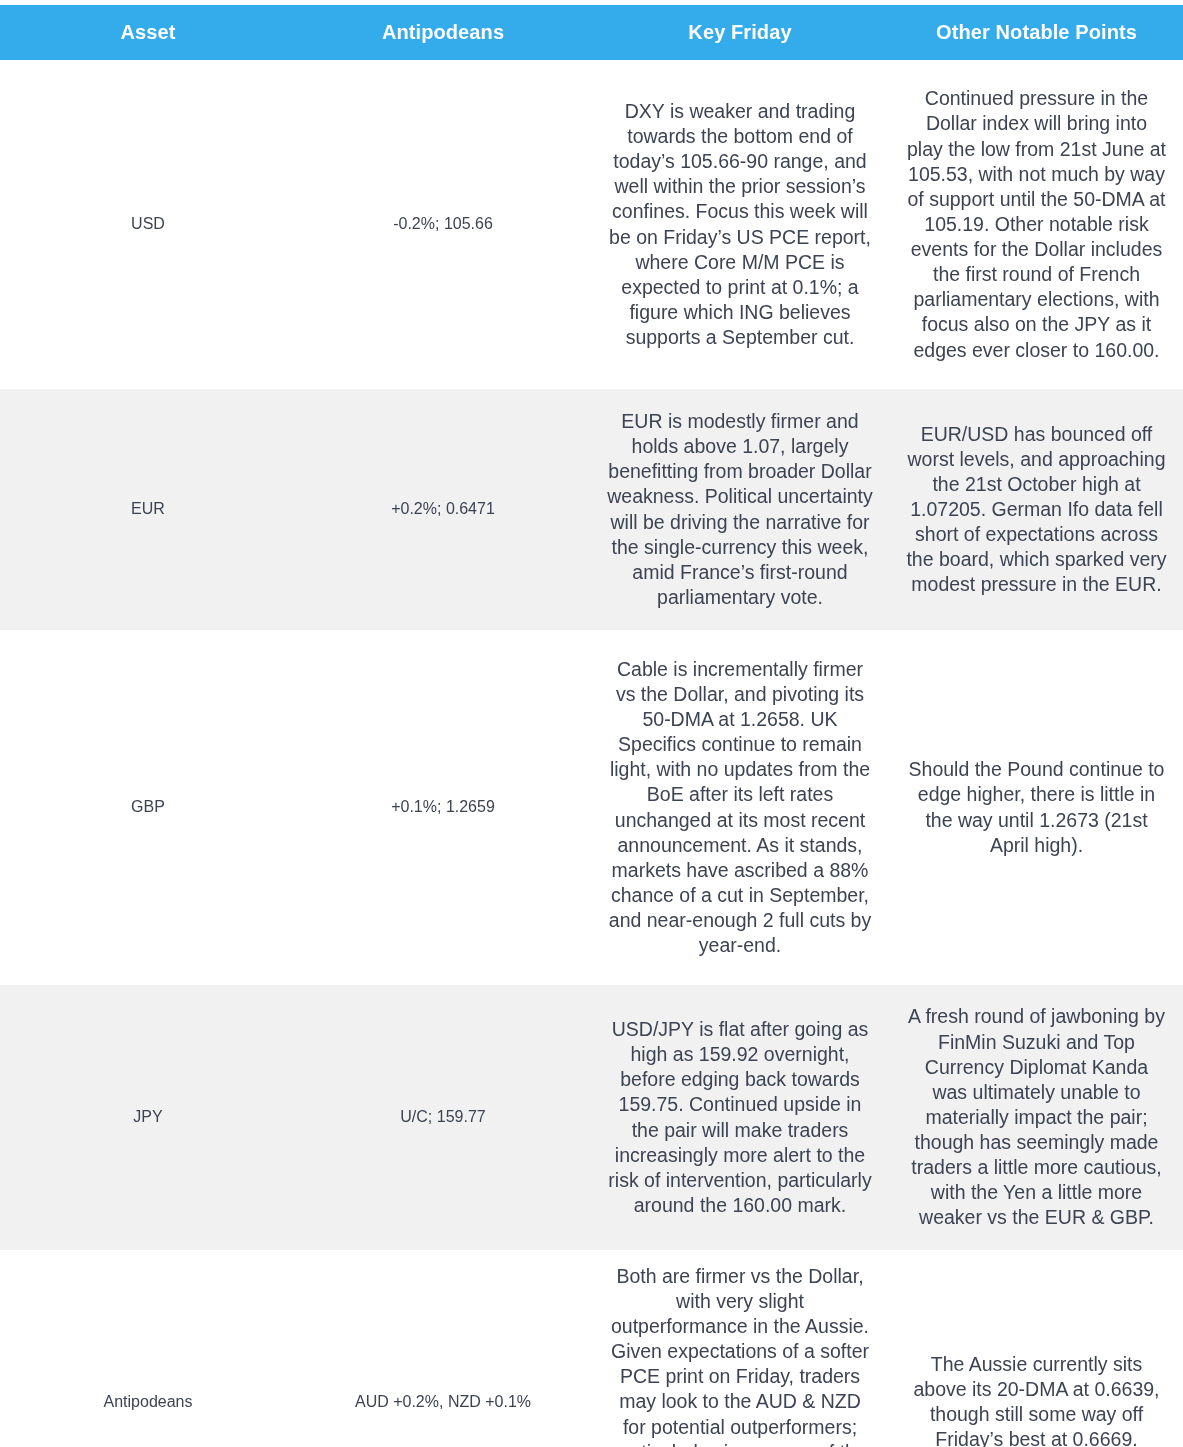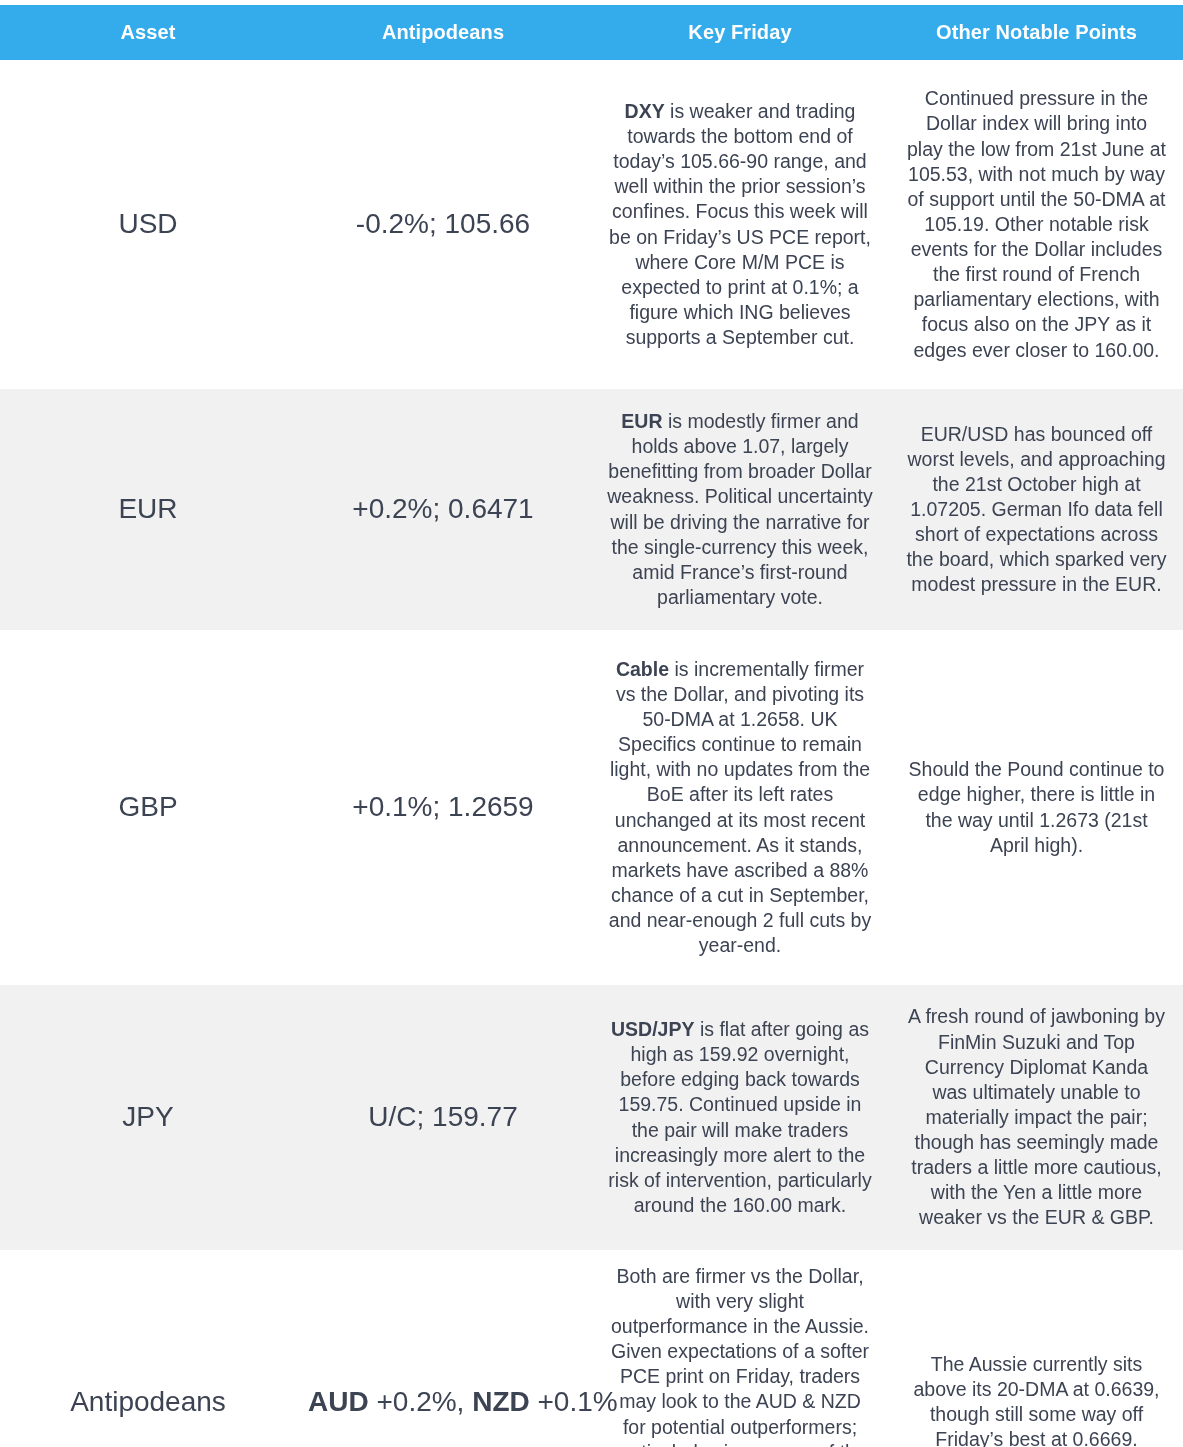--- a/index.html
+++ b/index.html
@@ -51,28 +51,28 @@
     text-align: center;
     padding: 10px 12px;
     font-size: 19.5px;
     line-height: 1.29;
     color: #3c4352;
   }
   tbody tr.row-white td { background: #ffffff; }
   tbody tr.row-gray  td { background: #f1f1f1; }
 
   td.cell-asset, td.cell-perf {
-    font-size: 28px;
+    font-size: 16px;
     white-space: nowrap;
   }
   td.cell-key, td.cell-other {
     padding-left: 16px;
     padding-right: 16px;
   }
-  b, strong { font-weight: bold; }
+  b, strong { font-weight: normal; }
 
   
   tr.r-usd td  { height: 309px; }
   tr.r-eur td  { height: 221px; }
   tr.r-gbp td  { height: 335px; }
   tr.r-jpy td  { height: 245px; }
   tr.r-anti td { height: 284px; }
 </style>
 </head>
 <body>

